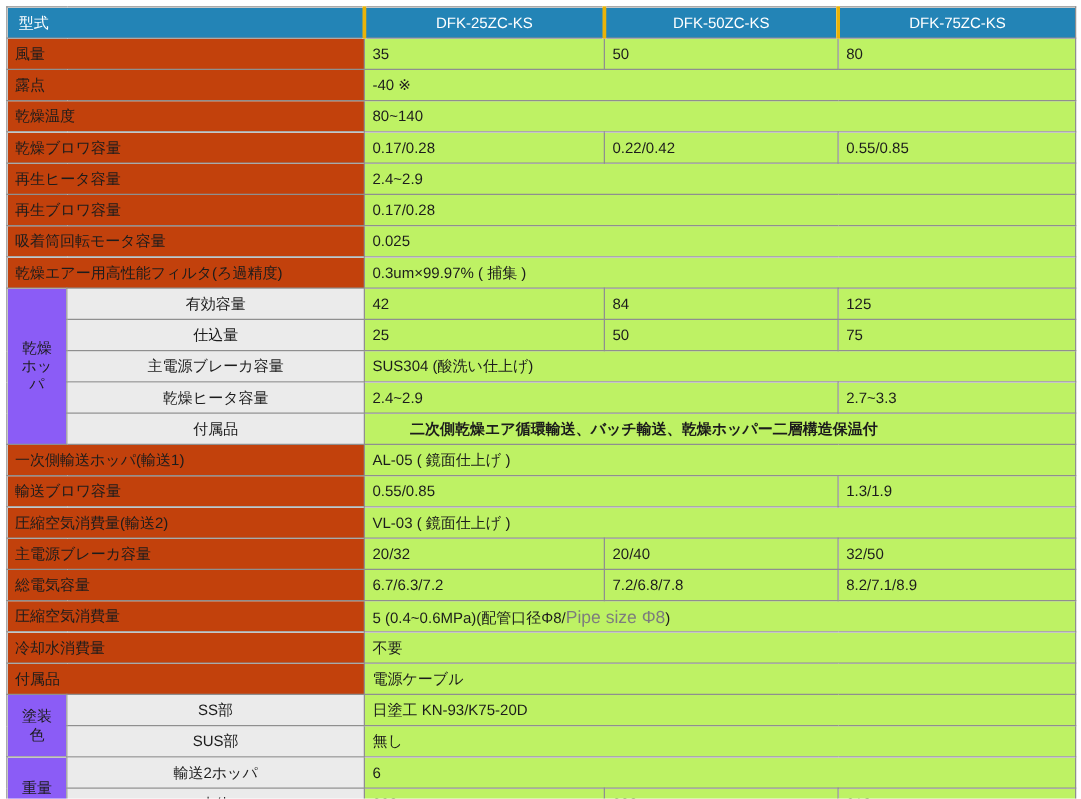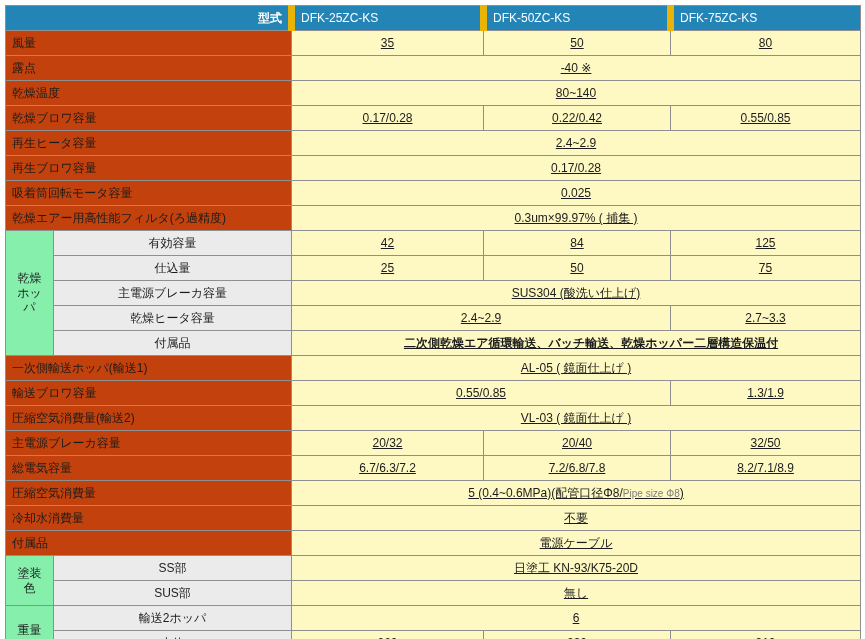--- a/index.html
+++ b/index.html
@@ -38,53 +38,51 @@
     overflow: hidden;
     line-height: 1.2;
   }
   thead th {
     background: #2384b6;
     color: #ffffff;
     height: 23px;
     border-color: #8f8f8f;
   }
   thead th.model-col {
+    text-align: center;
+    border-left: 3px solid #eab308;
+  }
+  thead th.corner {
     text-align: left;
-    border-left: 7px solid #eab308;
-  }
-  thead th.corner {
-    text-align: right;
     padding-left: 9px;
-    font-weight: bold;
   }
   td.label, th.label {
     background: #c2410c;
     text-align: left;
     padding-left: 9px;
   }
   td.group {
-    background: #86efac;
+    background: #8b5cf6;
     text-align: center;
     white-space: pre-line;
     padding: 1px 2px;
     line-height: 1.2;
   }
   td.sub {
     background: #ebebeb;
     text-align: center;
     padding-left: 9px;
   }
   td.val {
-    background: #fef9c3;
-    text-align: center;
-    text-decoration: underline;
+    background: #bef264;
+    text-align: left;
   }
   td.val.bold { font-weight: bold; padding-left: 36px; }
   span.small-note {
-    font-size: 10px;
+    font-size: 14px;
     color: #7d7d7d;
   }
   .footnote {
     position: absolute;
     left: 6px;
     top: 619px;
     font-size: 11.5px;
     font-weight: bold;
     color: #1c1c1c;
   }

